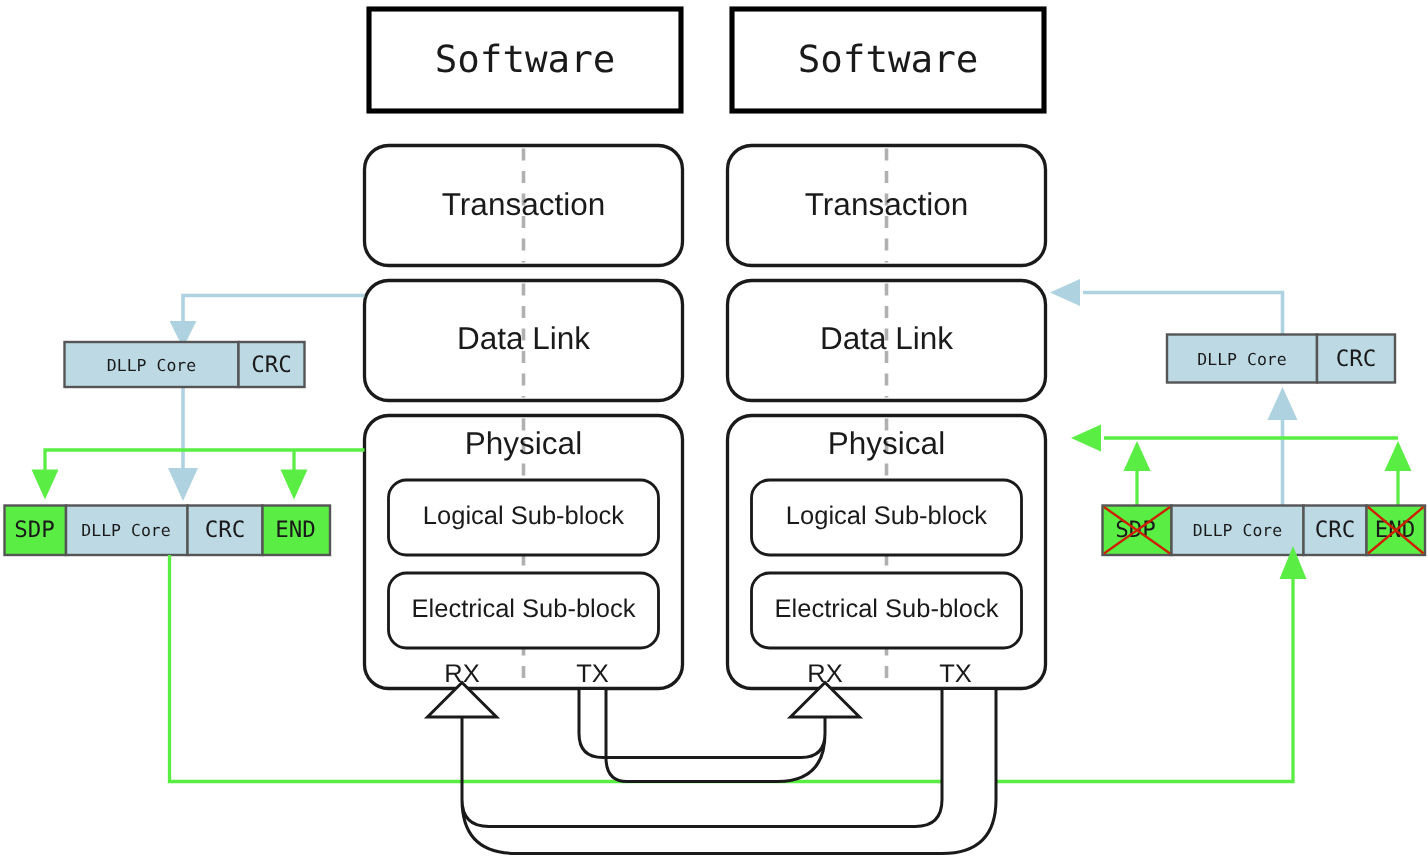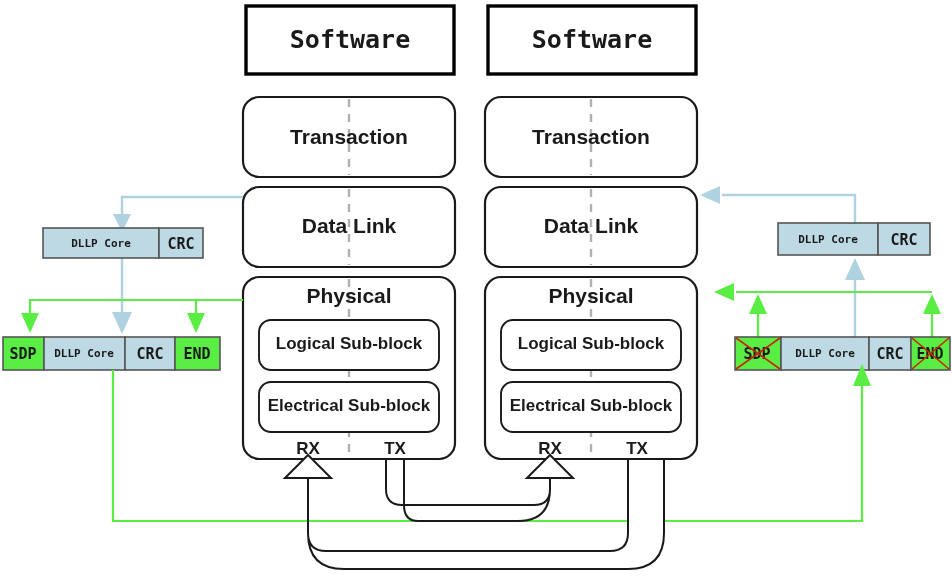--- a/index.html
+++ b/index.html
@@ -10,21 +10,20 @@
   body {
     width: 952px;
     height: 577px;
     font-family: "Liberation Sans", sans-serif;
     overflow: hidden;
   }
   #diagram-root {
     position: relative;
     width: 952px;
     height: 577px;
-    font-weight: bold;
   }
   svg#pcie-diagram {
     display: block;
     width: 952px;
     height: 577px;
   }
   .layer-box {
     fill: #ffffff;
     stroke: #1a1a1a;
     stroke-width: 2.2;

